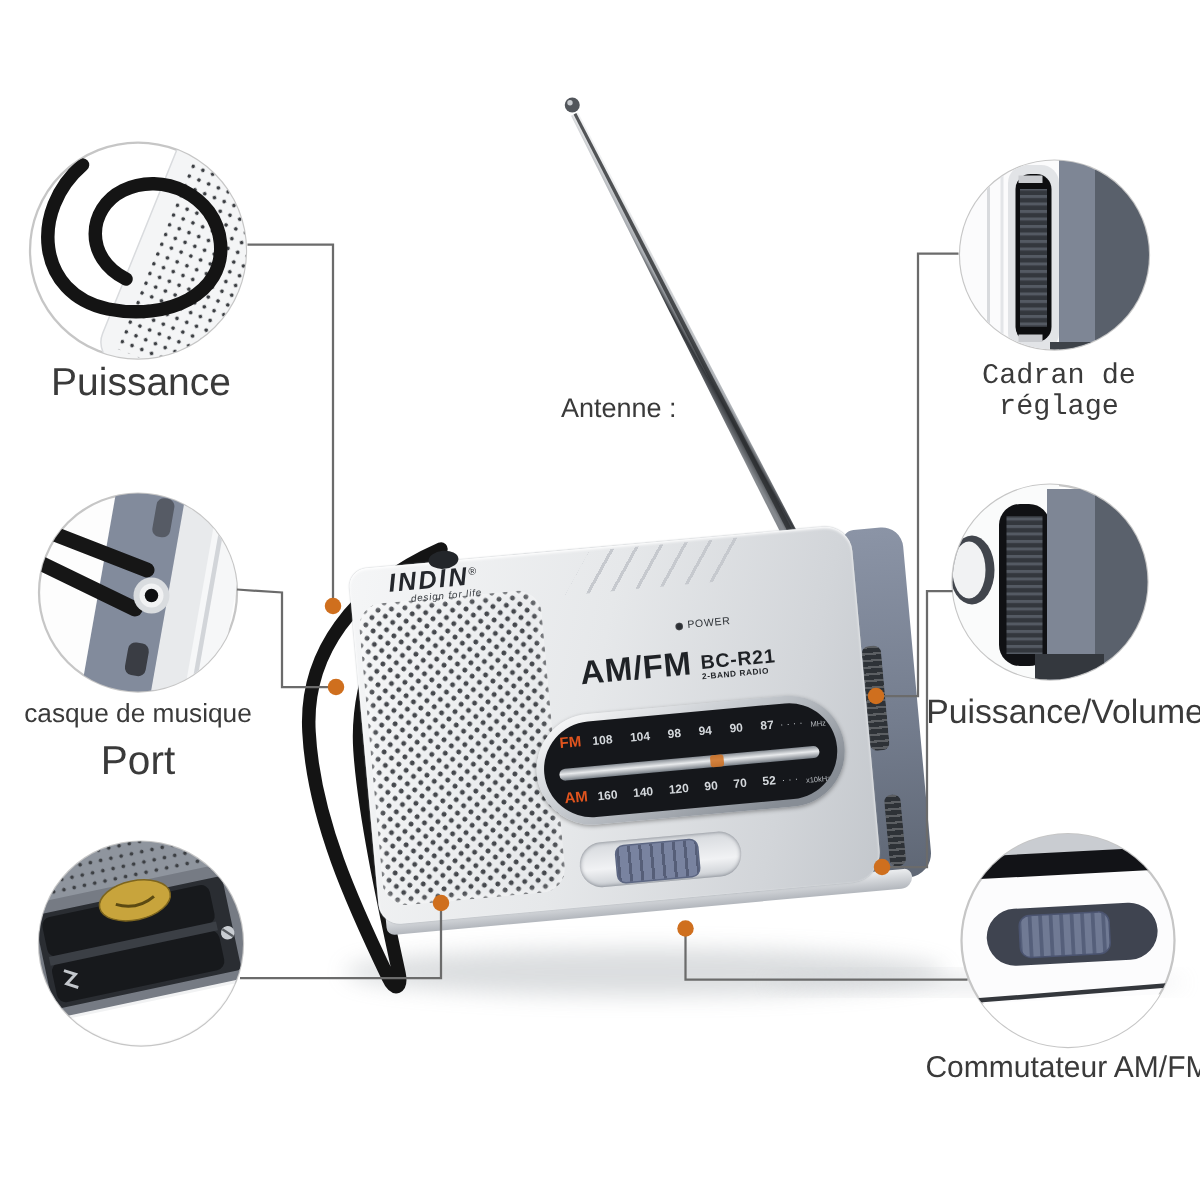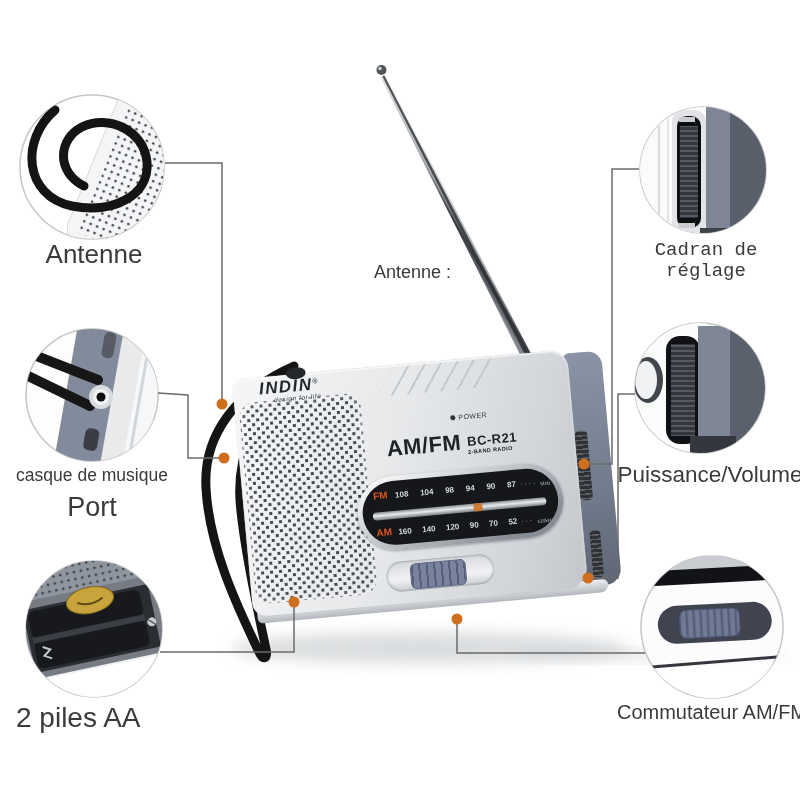--- a/index.html
+++ b/index.html
@@ -304,22 +304,21 @@
   <g fill="#cf6f1e">
     <circle cx="222" cy="404" r="5.5"></circle>
     <circle cx="224" cy="458" r="5.5"></circle>
     <circle cx="294" cy="602" r="5.5"></circle>
     <circle cx="584" cy="464" r="5.5"></circle>
     <circle cx="588" cy="578" r="5.5"></circle>
     <circle cx="457" cy="619" r="5.5"></circle>
   </g>
 </svg>
 
-<div class="callout lbl-dragonne">Antenne</div>
+<div class="callout lbl-dragonne">Puissance</div>
 <div class="callout lbl-antenne">Antenne :</div>
 <div class="callout lbl-casque">casque de musique</div>
 <div class="callout lbl-port">Port</div>
 <div class="callout lbl-piles">
-  <div>2 piles AA</div>
 </div>
 <div class="callout lbl-cadran">Cadran de réglage</div>
 <div class="callout lbl-puissance">Puissance/Volume</div>
 <div class="callout lbl-commutateur">Commutateur AM/FM</div>
 
 </body></html>

